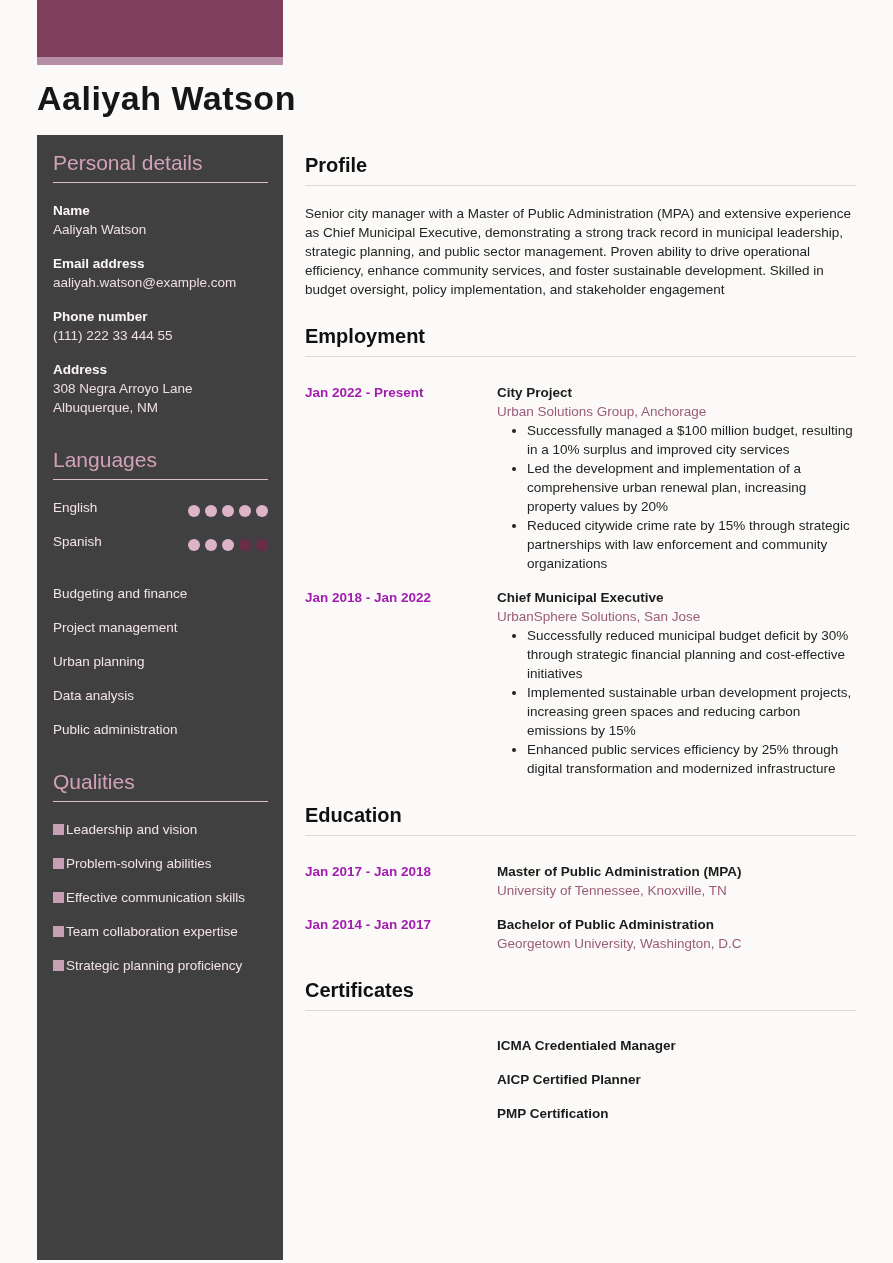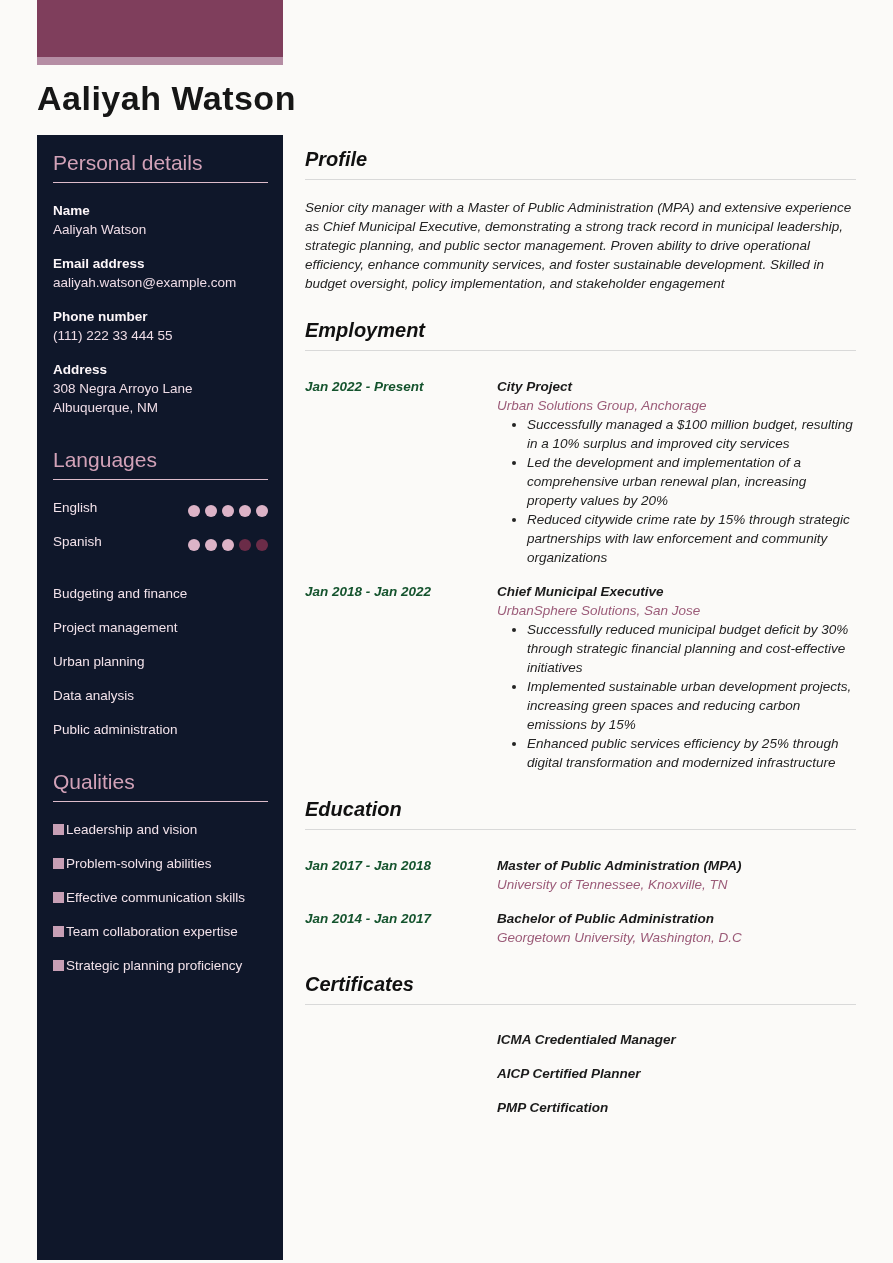--- a/index.html
+++ b/index.html
@@ -22,21 +22,21 @@
     background: #b58da4;
   }
   .resume-name {
     position: absolute; left: 37px; top: 79px;
     font-size: 34px; font-weight: bold; color: #161616; letter-spacing: 0.5px;
   }
 
   
   .sidebar {
     position: absolute; left: 37px; top: 135px; width: 246px; height: 1125px;
-    background: #0f172a; color: #f2e2ea;
+    background: #404040; color: #f2e2ea;
     padding: 18px 15px 20px 16px;
     font-size: 13.5px; line-height: 19px;
   }
   .side-section { margin-top: 33px; }
   .side-section:first-child { margin-top: 0; }
   .side-title {
     font-size: 21px; font-weight: normal; color: #d2a2b8;
     padding-bottom: 10px; border-bottom: 1px solid #ddbccb;
     margin-bottom: 18px;
   }
@@ -57,36 +57,36 @@
 
   .skill-item { margin-bottom: 15px; }
   .skill-item:last-child { margin-bottom: 0; }
 
   .quality-item { display: flex; gap: 2px; margin-bottom: 15px; align-items: flex-start; }
   .quality-item:last-child { margin-bottom: 0; }
   .sq-bullet { flex: 0 0 11px; width: 11px; height: 11px; margin-top: 4px; background: #c79fb5; }
 
   
   .main {
-    position: absolute; left: 305px; top: 150px; width: 551px;
-    font-size: 13.5px; line-height: 19px; color: #242424; font-style: italic;
+    position: absolute; left: 305px; top: 156px; width: 551px;
+    font-size: 13.5px; line-height: 19px; color: #242424;
   }
   .section { margin-bottom: 28px; }
   .section-title {
     font-size: 20px; font-weight: bold; color: #111;
     padding-bottom: 10px; border-bottom: 1px solid #d9d9d9;
   }
   .profile-text { margin-top: 18px; }
 
   .entry {
     display: grid; grid-template-columns: 192px 1fr;
     margin-top: 26px; column-gap: 0;
   }
   .entry.tight { margin-top: 15px; }
-  .entry-period { font-weight: bold; color: #14532d; }
+  .entry-period { font-weight: bold; color: #a21caf; }
   .entry-role { font-weight: bold; color: #1b1b1b; }
   .entry-company { color: #9b5b78; }
   .entry-bullets { margin: 0; padding-left: 30px; }
   .entry-bullets li { margin: 0; }
 
   .cert-row { display: grid; grid-template-columns: 192px 1fr; margin-top: 25px; }
   .cert-name { font-weight: bold; color: #1b1b1b; }
 </style>
 </head>
 <body>

